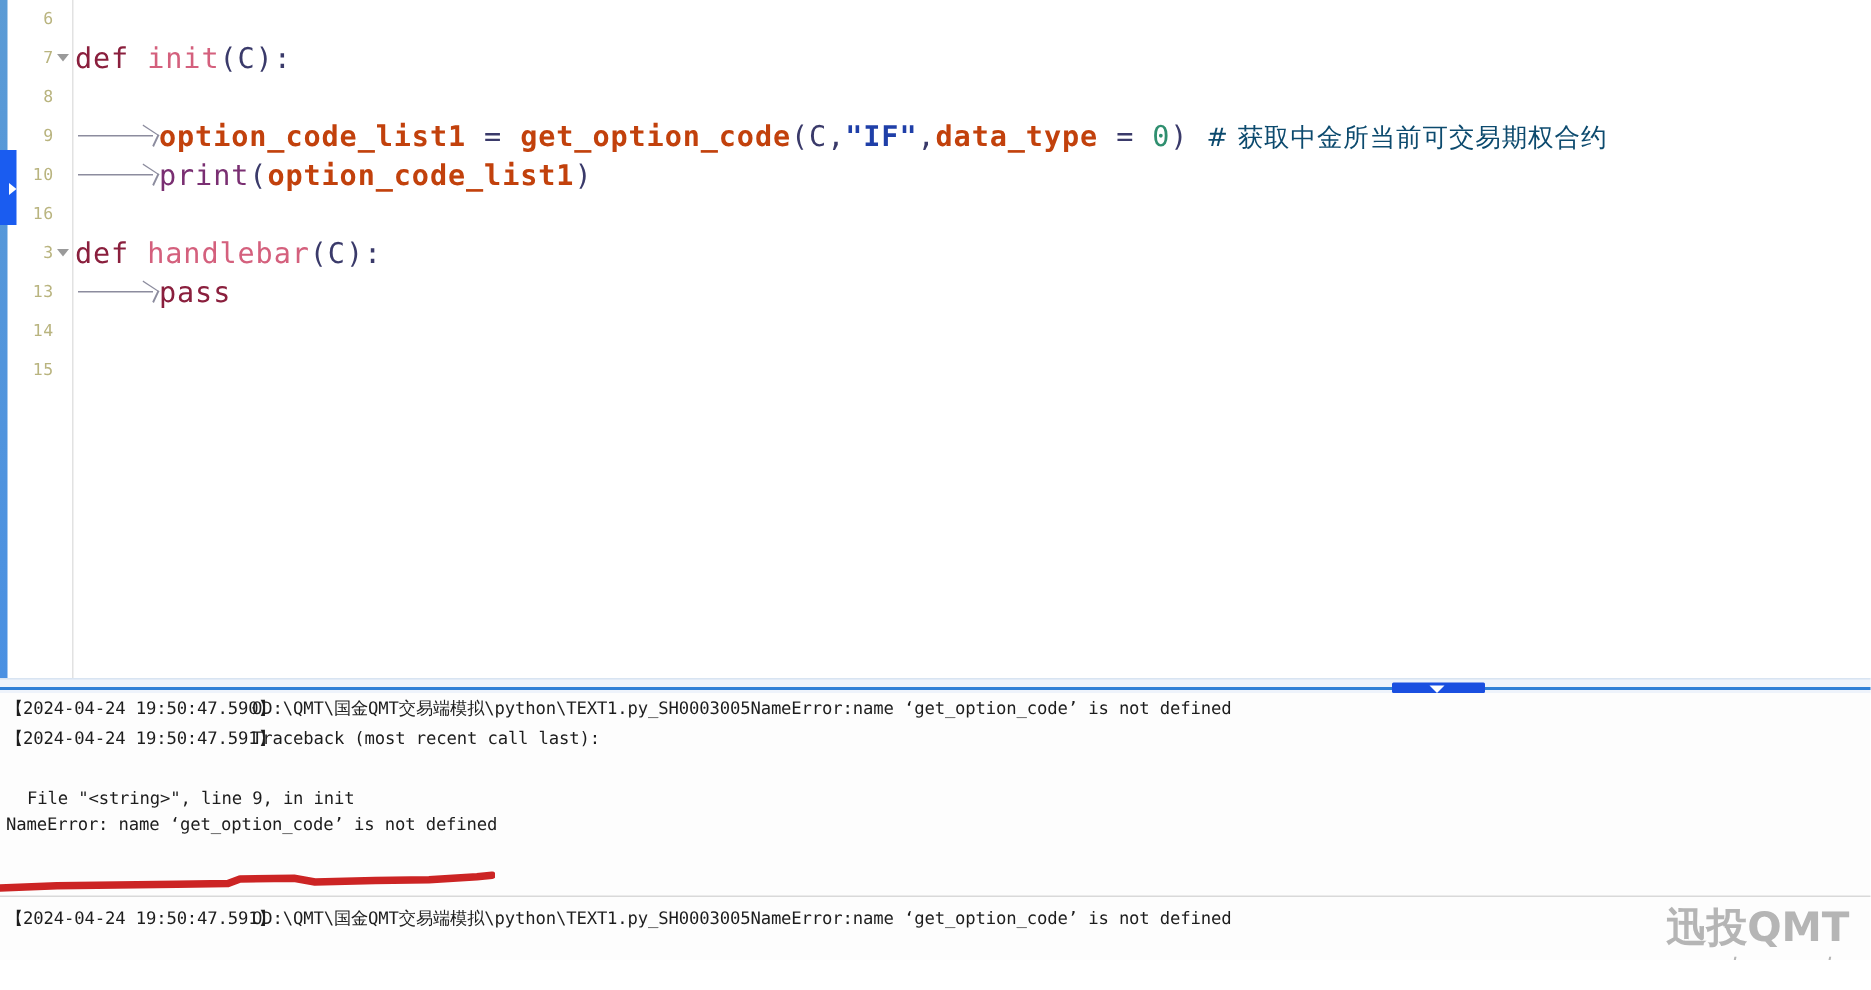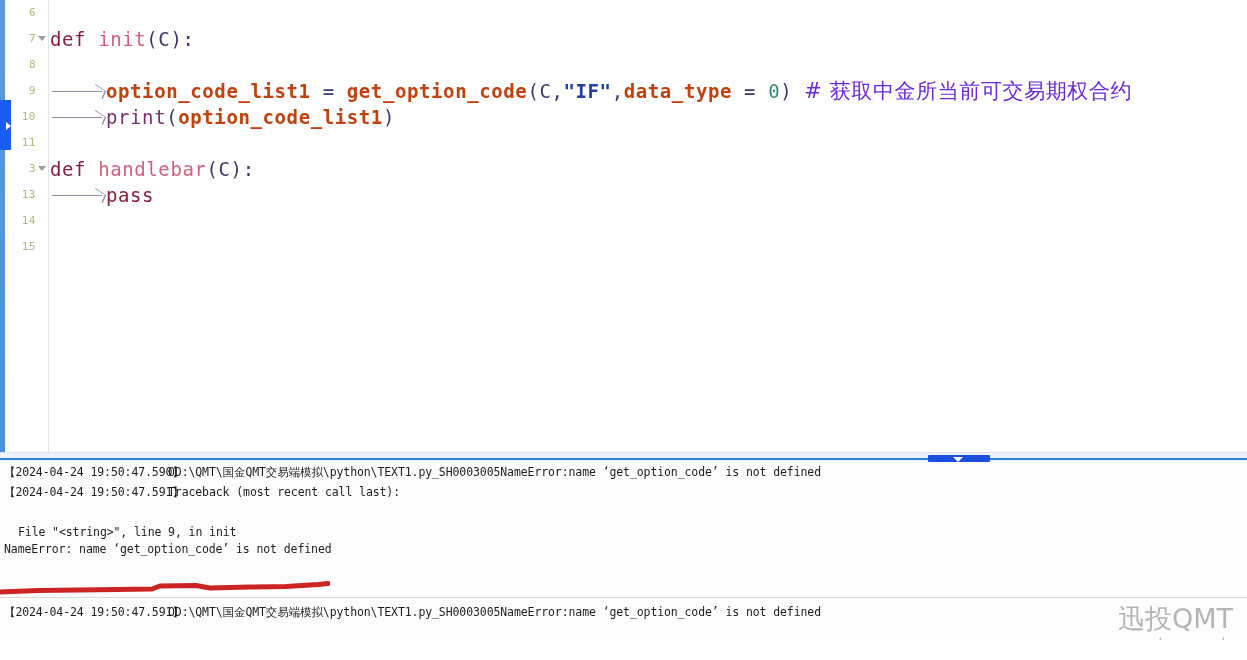--- a/index.html
+++ b/index.html
@@ -123,21 +123,21 @@
   }
 
   
   .tok-kw      { color: #8a1f3d; }
   .tok-fname   { color: #d4607d; }
   .tok-punct   { color: #3a3a6a; }
   .tok-str     { color: #1f3fa8; font-weight: bold; }
   .tok-num     { color: #2f8f6f; }
   .tok-ident   { color: #c2410c; font-weight: bold; }
   .tok-builtin { color: #7a2f72; text-align: center; }
-  .tok-comment { color: #6d28d9; font-family: "DejaVu Sans", sans-serif; font-size: 21px; }
+  .tok-comment { color: #0c4a6e; font-family: "DejaVu Sans", sans-serif; font-size: 17px; }
   .tok-op      { color: #3a3a6a; }
 
   
   .tab-arrow {
     display: inline-block;
     position: relative;
     width: 56px;
     height: 18px;
     vertical-align: middle;
     top: -2px;
@@ -272,21 +272,21 @@
   #watermark {
     position: absolute;
     right: 14px;
     bottom: 8px;
     text-align: center;
     user-select: none;
   }
   #watermark .wm-main {
     font-family: "DejaVu Sans", sans-serif;
     font-size: 27px;
-    font-weight: normal;
+    font-weight: bold;
     color: #b5b5b5;
     letter-spacing: 0px;
     line-height: 30px;
   }
   #watermark .wm-sub {
     font-family: "DejaVu Serif", serif;
     font-style: italic;
     font-size: 15px;
     color: #b5b5b5;
     letter-spacing: 2.5px;
@@ -334,21 +334,21 @@
         </div>
         <div class="code-line">
           <span class="lineno">9</span>
           <span class="code-text"><span class="tab-arrow"></span><span class="tok-ident">option_code_list1 </span><span class="tok-op">= </span><span class="tok-ident">get_option_code</span><span class="tok-punct">(C,</span><span class="tok-str">"IF"</span><span class="tok-punct">,</span><span class="tok-ident">data_type </span><span class="tok-op">= </span><span class="tok-num">0</span><span class="tok-punct">) </span><span class="tok-comment"># 获取中金所当前可交易期权合约</span></span>
         </div>
         <div class="code-line">
           <span class="lineno">10</span>
           <span class="code-text"><span class="tab-arrow"></span><span class="tok-builtin">print</span><span class="tok-punct">(</span><span class="tok-ident">option_code_list1</span><span class="tok-punct">)</span></span>
         </div>
         <div class="code-line">
-          <span class="lineno">11</span>
+          <span class="lineno">16</span>
           <span class="code-text"></span>
         </div>
         <div class="code-line">
           <span class="lineno">3</span>
           <span class="fold"></span>
           <span class="code-text"><span class="tok-kw">def </span><span class="tok-fname">handlebar</span><span class="tok-punct">(C):</span></span>
         </div>
         <div class="code-line">
           <span class="lineno">13</span>
           <span class="code-text"><span class="tab-arrow"></span><span class="tok-kw">pass</span></span>

